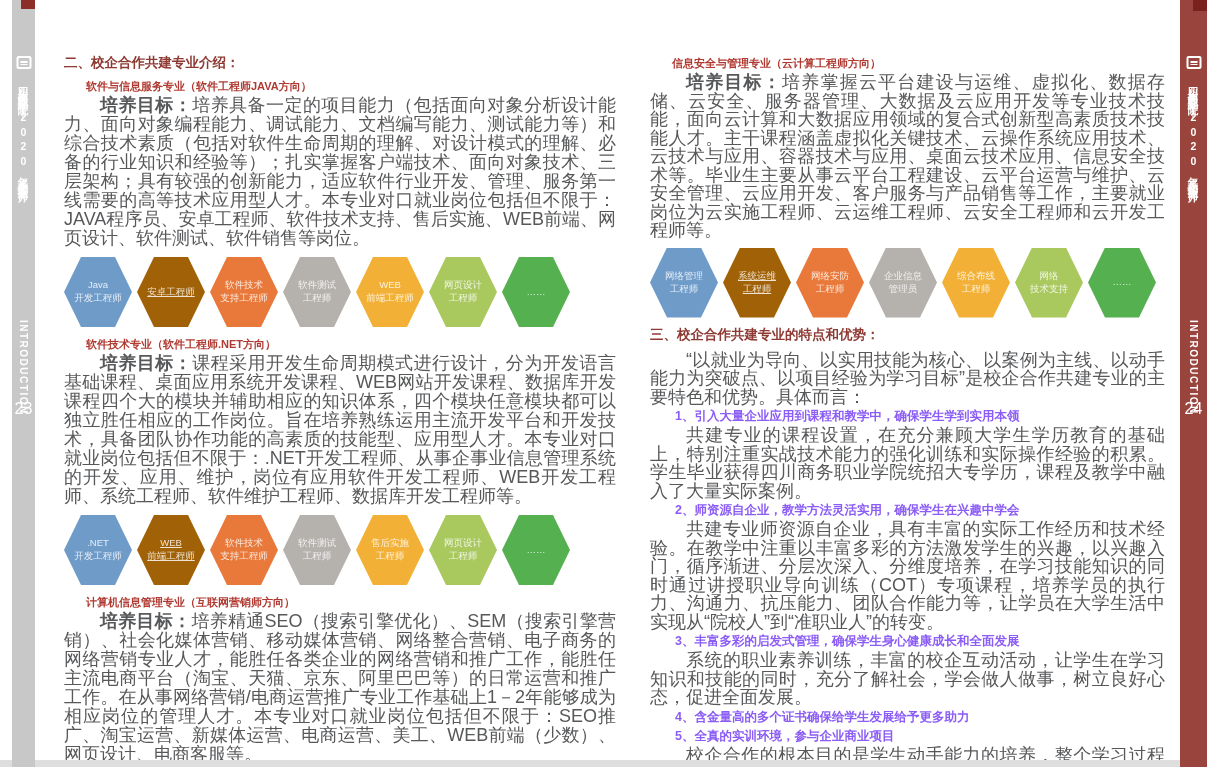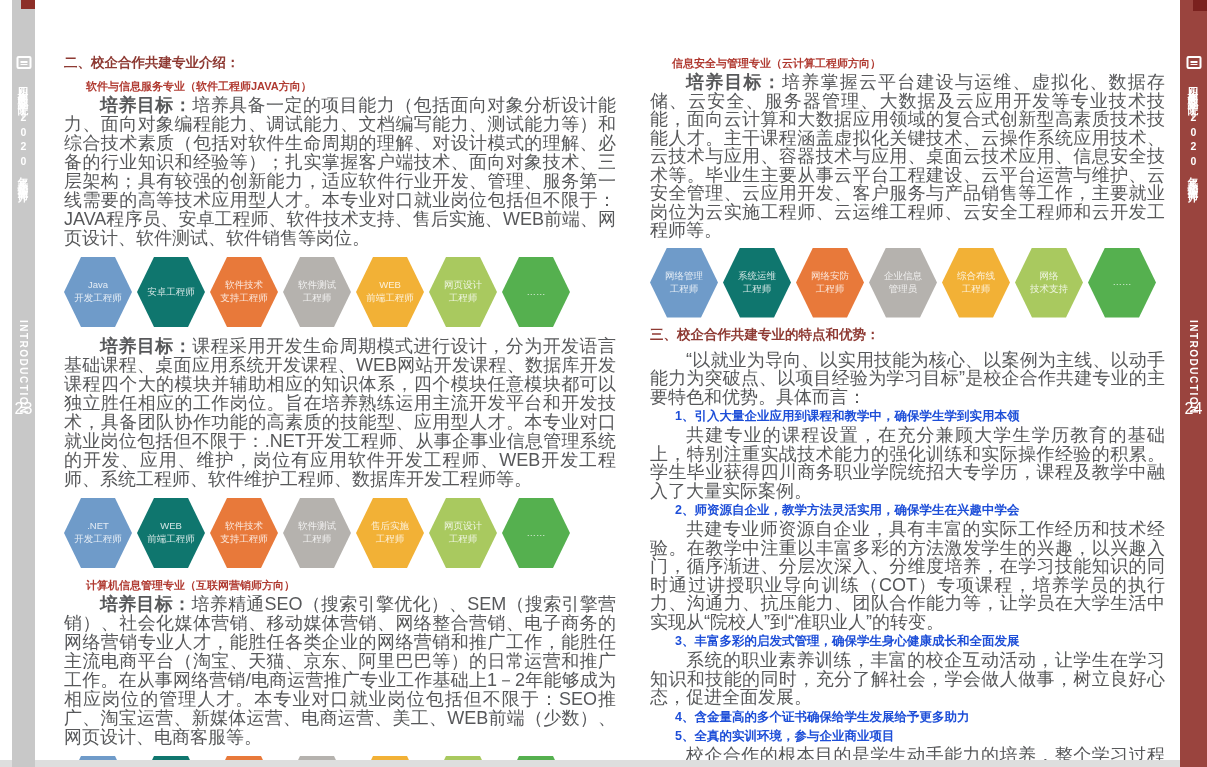--- a/index.html
+++ b/index.html
@@ -47,31 +47,31 @@
     padding:54px 8px 0 28px; display:flex; gap:34px; overflow:hidden;
   }
   .col-left  { width:552px; flex:none; overflow:hidden; }
   .col-right { flex:1; overflow:hidden; }
 
   .sec-title { color:#8e3a33; font-weight:bold; font-size:13.5px; margin-bottom:7px; }
   .major-head { color:#b03a31; font-weight:bold; font-size:11px; text-indent:2em; margin:2px 0 2px; }
   .body-p { color:#57585a; font-size:18px; line-height:19px; text-indent:2em; text-align:justify; }
   .col-right .body-p { line-height:18.5px; }
   .body-p .b { font-weight:bold; }
-  .point-head { color:#1d4ed8; font-weight:bold; font-size:12.5px; text-indent:2em; margin:2px 0 1px; }
+  .point-head { color:#8b5cf6; font-weight:bold; font-size:12.5px; text-indent:2em; margin:2px 0 1px; }
 
   .hex-row { display:flex; gap:5px; margin:9px 0 10px; }
   .col-right .hex-row { margin:8px 0 8px; }
   .hex {
     width:68px; height:70px; flex:none;
     clip-path:polygon(25% 0, 75% 0, 100% 50%, 75% 100%, 25% 100%, 0 50%);
     display:flex; align-items:center; justify-content:center; text-align:center;
     color:rgba(255,255,255,0.82); font-size:9.5px; line-height:1.35; white-space:pre-line;
   }
-  .hx1 { background:#6f9bc9; } .hx2 { background:#0f766e; } .hx3 { background:#e8793a; }
+  .hx1 { background:#6f9bc9; } .hx2 { background:#a16207;text-decoration:underline; } .hx3 { background:#e8793a; }
   .hx4 { background:#b5b2ae; } .hx5 { background:#f2b136; } .hx6 { background:#a9c95f; }
   .hx7 { background:#55b04f; }
 </style>
 </head>
 <body>
 
 <div id="spread">
 
   <div class="corner-sq-left"></div>
   <div class="strip strip-left">
@@ -106,20 +106,21 @@
 支持工程师</div>
         <div class="hex hx4">软件测试
 工程师</div>
         <div class="hex hx5">WEB
 前端工程师</div>
         <div class="hex hx6">网页设计
 工程师</div>
         <div class="hex hx7">……</div>
       </div>
 
+      <div class="major-head">软件技术专业（软件工程师.NET方向）</div>
       <p class="body-p"><span class="b">培养目标：</span><span>课程采用开发生命周期模式进行设计，分为开发语言基础课程、桌面应用系统开发课程、WEB网站开发课程、数据库开发课程四个大的模块并辅助相应的知识体系，四个模块任意模块都可以独立胜任相应的工作岗位。旨在培养熟练运用主流开发平台和开发技术，具备团队协作功能的高素质的技能型、应用型人才。本专业对口就业岗位包括但不限于：.NET开发工程师、从事企事业信息管理系统的开发、应用、维护，岗位有应用软件开发工程师、WEB开发工程师、系统工程师、软件维护工程师、数据库开发工程师等。</span></p>
       <div class="hex-row">
         <div class="hex hx1">.NET
 开发工程师</div>
         <div class="hex hx2">WEB
 前端工程师</div>
         <div class="hex hx3">软件技术
 支持工程师</div>
         <div class="hex hx4">软件测试
 工程师</div>

